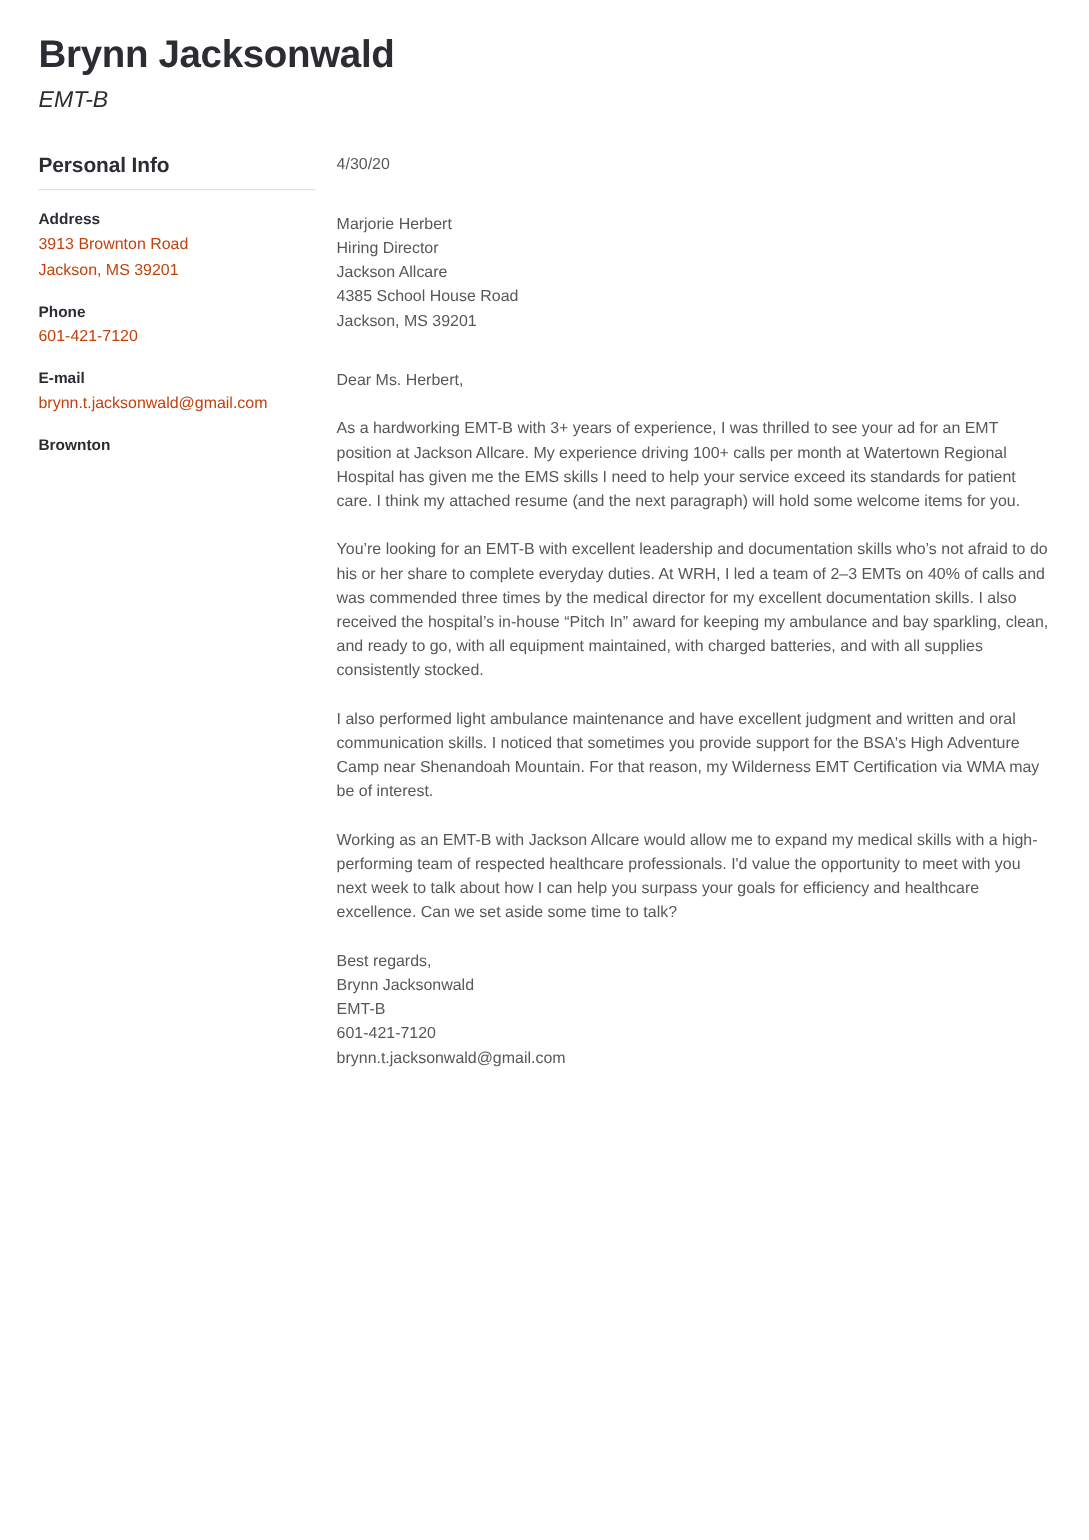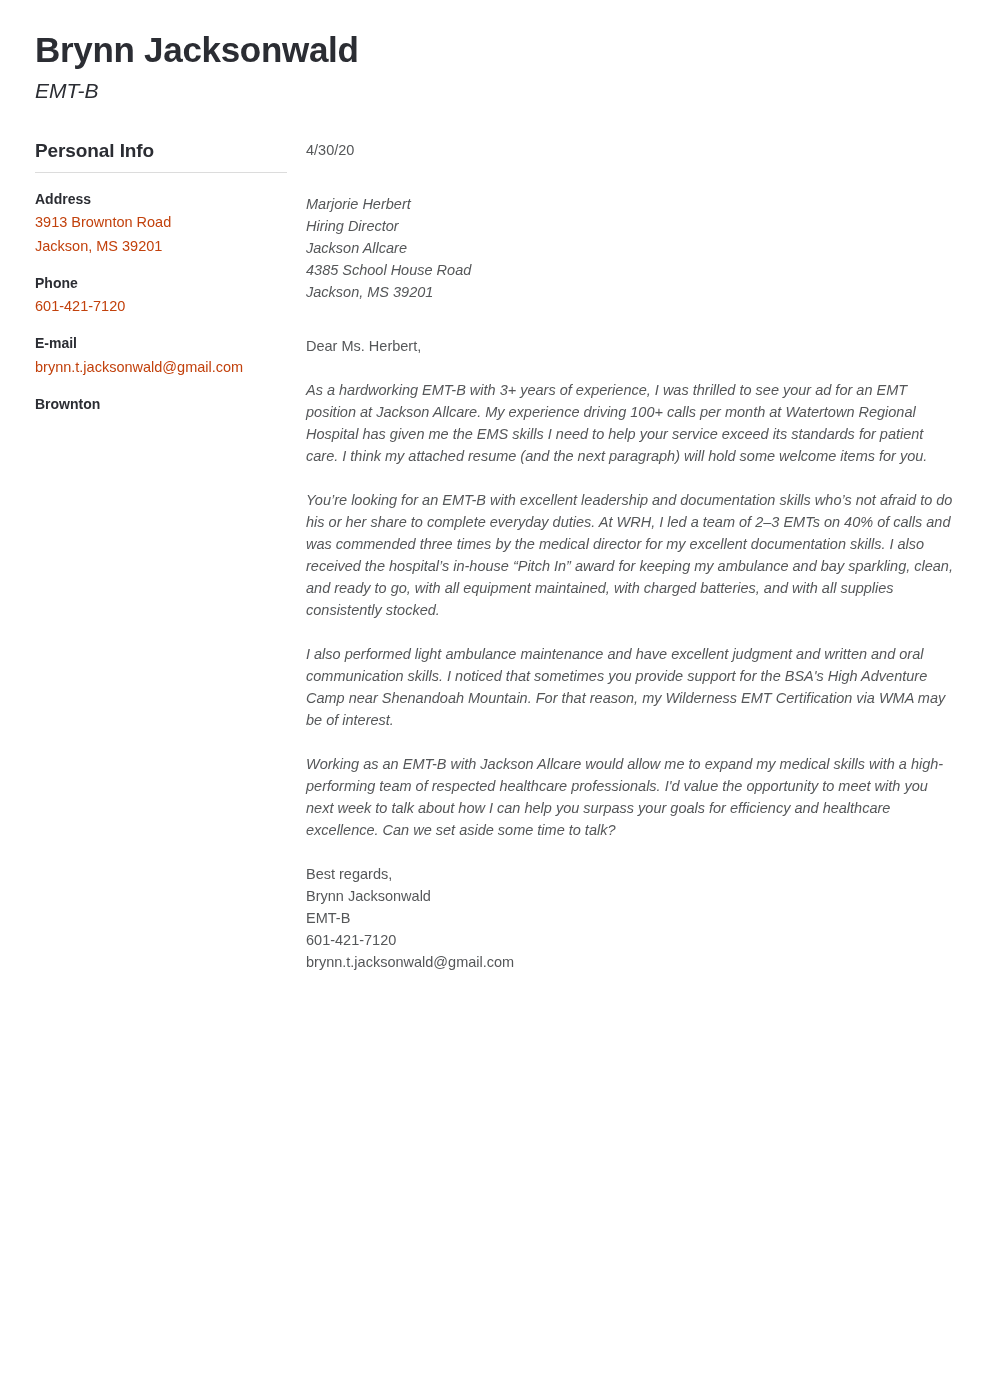--- a/index.html
+++ b/index.html
@@ -99,30 +99,29 @@
   .letter-line {
     font-size: 14.5px;
     color: #555759;
     line-height: 22px;
     margin: 0;
   }
   .block {
     margin: 0;
   }
   .date-block { margin-bottom: 32px; }
-  .recipient-block { margin-bottom: 32px; font-style: italic; }
+  .recipient-block { margin-bottom: 32px; }
   .salutation { margin-bottom: 22px; }
 
   .para {
     font-size: 14.5px;
     color: #555759;
     line-height: 22px;
     margin: 0 0 22px 0;
     text-align: left;
-    font-style: italic;
   }
   .signature-block { margin-top: 0; }
 </style>
 </head>
 <body>
 
 <div class="page">
 
   <div class="header">
     <h1 class="cand-name">Brynn Jacksonwald</h1>

